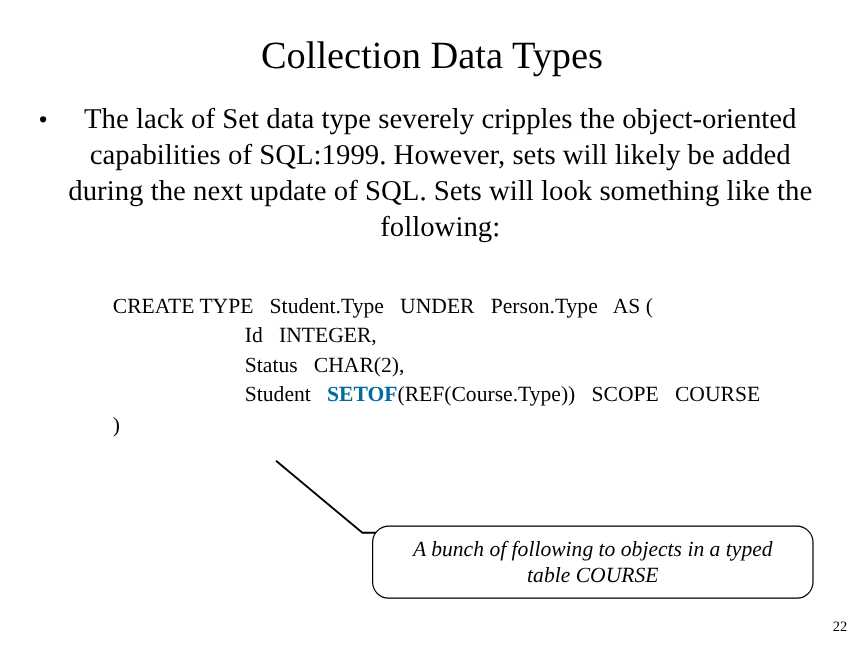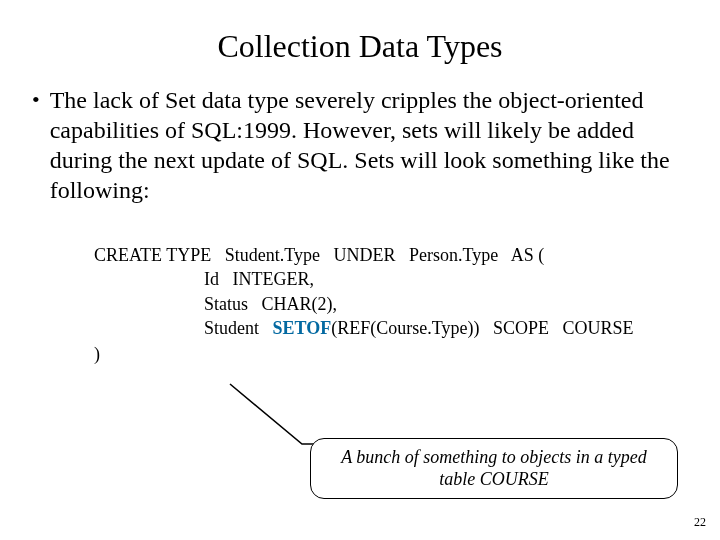--- a/index.html
+++ b/index.html
@@ -34,20 +34,21 @@
   }
   .bullet-dot {
     font-size: 22px;
     line-height: 28px;
     margin-right: 10px;
     margin-top: 1px;
   }
   .bullet-text {
     font-size: 24px;
     line-height: 1.25;
+    text-align: center;
   }
   .code-block {
     margin-top: 38px;
     margin-left: 66px;
     font-size: 18px;
     line-height: 1.35;
   }
   .code-line { white-space: pre; }
   .indent1 { padding-left: 110px; }
   .setof { color: #0369a1; font-weight: bold; }
@@ -101,19 +102,19 @@
     <div class="code-line indent1">Status   CHAR(2),</div>
     <div class="code-line indent1"><span>Student   </span><span class="setof">SETOF</span><span>(REF(Course.Type))   SCOPE   COURSE</span></div>
   </div>
   <div class="close-paren">)</div>
 
   <svg class="pointer" style="left:218px; top:380px;" width="190" height="70">
     <polyline points="12,4 84,64 184,64" fill="none" stroke="#000" stroke-width="1.6"></polyline>
   </svg>
 
   <div class="callout">
-    <div>A bunch of something to objects in a typed</div>
+    <div>A bunch of following to objects in a typed</div>
     <div><span>table   </span><span class="mono">COURSE</span></div>
   </div>
 
   <div class="page-num">22</div>
 
 </div>
 
 </body></html>

